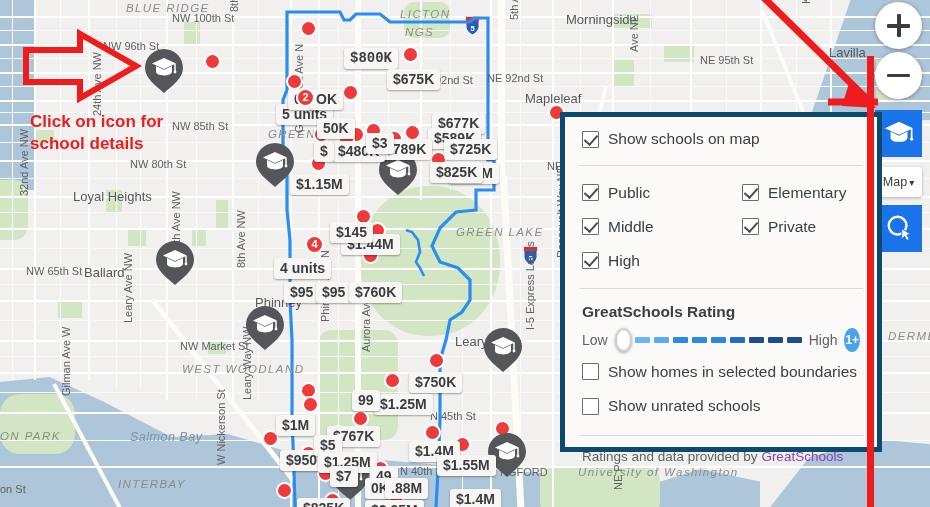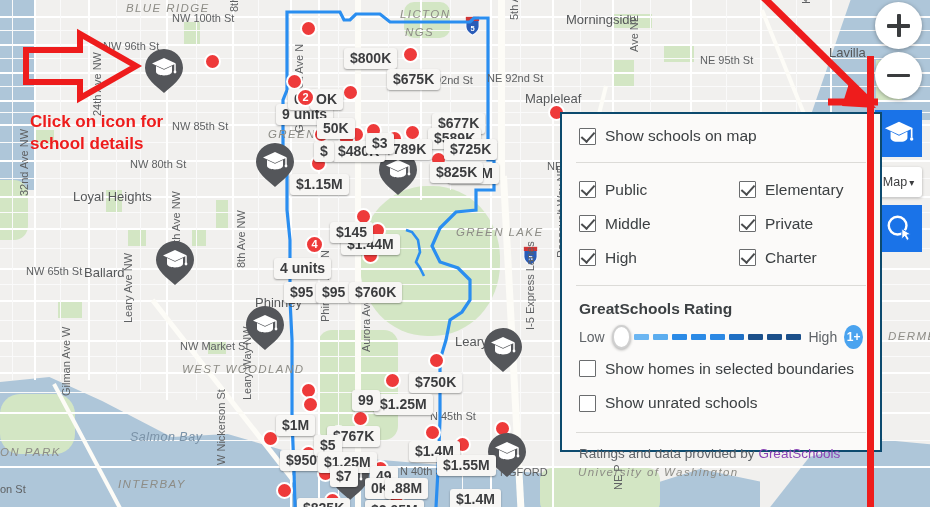--- a/index.html
+++ b/index.html
@@ -66,21 +66,21 @@
   .mapbtn {
     width: 47px; height: 30px; background: #fff; border-radius: 3px;
     box-shadow: 0 1px 3px rgba(0,0,0,.3);
     display: flex; align-items: center; justify-content: center;
     font-size: 12.5px; color: #3c3d3f; cursor: pointer;
   }
 
   
   .panel {
     position: absolute; left: 560px; top: 112px; width: 322px; height: 340px;
-    background: #7f1d1d; border: 2px solid #0c4a6e;
+    background: #7f1d1d; border: 5px solid #0c4a6e;
   }
   .panel-inner { position: absolute; inset: 0; background: #fbfaf9; }
   .prow { padding: 0 17px; }
   .sep { height: 1px; background: #dcdbd8; margin: 0 14px; }
   .chk {
     display: inline-flex; align-items: center; cursor: pointer;
     font-size: 15.5px; color: #3c4043; white-space: nowrap;
   }
   .box {
     width: 17px; height: 17px; border: 1.5px solid #6a6c6e; background: #fff;
@@ -250,21 +250,21 @@
         <div class="mlabel " style="left: 172px; top: 120px;">NW 85th St</div>
         <div class="mlabel " style="left: 130px; top: 158px;">NW 80th St</div>
         <div class="mlabel place" style="left: 73px; top: 189px;">Loyal Heights</div>
         <div class="mlabel place" style="left: 84px; top: 265px;">Ballard</div>
         <div class="mlabel " style="left: 26px; top: 265px;">NW 65th St</div>
         <div class="mlabel " style="left: 180px; top: 340px;">NW Market St</div>
         <div class="mlabel hood" style="left: 182px; top: 363px; text-align: right;">WEST WOODLAND</div>
         <div class="mlabel place" style="left: 255px; top: 295px;">Phinney</div>
         <div class="mlabel water-l" style="left: 130px; top: 430px;">Salmon Bay</div>
         <div class="mlabel hood" style="left: 118px; top: 478px;">INTERBAY</div>
-        <div class="mlabel hood" style="left: 0px; top: 430px; margin-top: 16px;">ON PARK</div>
+        <div class="mlabel hood" style="left: 0px; top: 430px;">ON PARK</div>
         <div class="mlabel " style="left: 0px; top: 483px;">on St</div>
         <div class="mlabel hood" style="left: 268px; top: 128px;">GREENWOOD</div>
         <div class="mlabel hood" style="left: 400px; top: 8px;">LICTON</div>
         <div class="mlabel hood" style="left: 405px; top: 26px;">NGS</div>
         <div class="mlabel " style="left: 424px; top: 74px;">N 92nd St</div>
         <div class="mlabel " style="left: 487px; top: 72px;">NE 92nd St</div>
         <div class="mlabel " style="left: 507px; top: 160px; margin-left: 40px;">NE 80th St</div>
         <div class="mlabel hood" style="left: 456px; top: 226px;">GREEN LAKE</div>
         <div class="mlabel place" style="left: 455px; top: 334px;">Leary</div>
         <div class="mlabel " style="left: 430px; top: 410px;">N 45th St</div>
@@ -387,32 +387,32 @@
           </svg></div>
         <div class="schoolpin" style="left: 487px; top: 432px;"><svg viewBox="0 0 40 46" width="40" height="46">
             <path d="M20 1 C9.5 1 1 9.5 1 20 C1 30 12 38 20 45 C28 38 39 30 39 20 C39 9.5 30.5 1 20 1 Z" fill="#54565a"></path>
             <path d="M20 10 L32 15.5 L20 21 L8 15.5 Z" fill="#ffffff"></path>
             <path d="M12 18 V23.5 C12 26 15.6 27.4 20 27.4 C24.4 27.4 28 26 28 23.5 V18 L20 21.8 Z" fill="#ffffff"></path>
             <line x1="31" y1="16" x2="31" y2="23" stroke="#ffffff" stroke-width="1.5"></line>
             <circle cx="31" cy="24" r="1.4" fill="#ffffff"></circle>
           </svg></div>
       </div>
     <div id="map-prices">
-        <div class="price" style="left: 344px; top: 48px;">$800K</div>
+        <div class="price" style="left: 344px; top: 48px; font-family: Liberation Mono, monospace;">$800K</div>
         <div class="price" style="left: 387px; top: 69px;">$675K</div>
         <div class="price" style="left: 432px; top: 113px;">$677K</div>
         <div class="price" style="left: 428px; top: 128px;">$589K</div>
         <div class="price" style="left: 444px; top: 139px;">$725K</div>
         <div class="price" style="left: 448px; top: 163px;">$1.7M</div>
         <div class="price" style="left: 430px; top: 162px;">$825K</div>
         <div class="price" style="left: 379px; top: 139px;">$789K</div>
         <div class="price" style="left: 332px; top: 141px;">$480K</div>
         <div class="price" style="left: 366px; top: 133px;">$3</div>
         <div class="price" style="left: 314px; top: 141px;">$</div>
-        <div class="price" style="left: 276px; top: 104px;">9 units</div>
+        <div class="price" style="left: 276px; top: 104px;">5 units</div>
         <div class="price" style="left: 317px; top: 118px;">50K</div>
         <div class="price" style="left: 288px; top: 89px;">0K</div>
         <div class="price" style="left: 310px; top: 89px;">OK</div>
         <div class="price" style="left: 290px; top: 174px;">$1.15M</div>
         <div class="price" style="left: 341px; top: 234px;">$1.44M</div>
         <div class="price" style="left: 330px; top: 222px;">$145</div>
         <div class="price" style="left: 274px; top: 258px;">4 units</div>
         <div class="price" style="left: 284px; top: 282px;">$95</div>
         <div class="price" style="left: 316px; top: 282px;">$95</div>
         <div class="price" style="left: 349px; top: 282px;">$760K</div>
@@ -506,24 +506,20 @@
             <span>Middle</span>
           </label>
           <label class="chk">
             <span class="box on"></span>
             <span>Private</span>
           </label>
           <label class="chk">
             <span class="box on"></span>
             <span>High</span>
           </label>
-          <label class="chk">
-            <span class="box on"></span>
-            <span>Charter</span>
-          </label>
         </div>
 
       <div class="sep"></div>
 
       <div class="prow" style="padding-top:14px;">
         <div class="rating-title">GreatSchools Rating</div>
 
         <div class="slider-row" style="margin-top:7px;">
           <span class="sl-label">Low</span>
           <span class="knob"></span>

